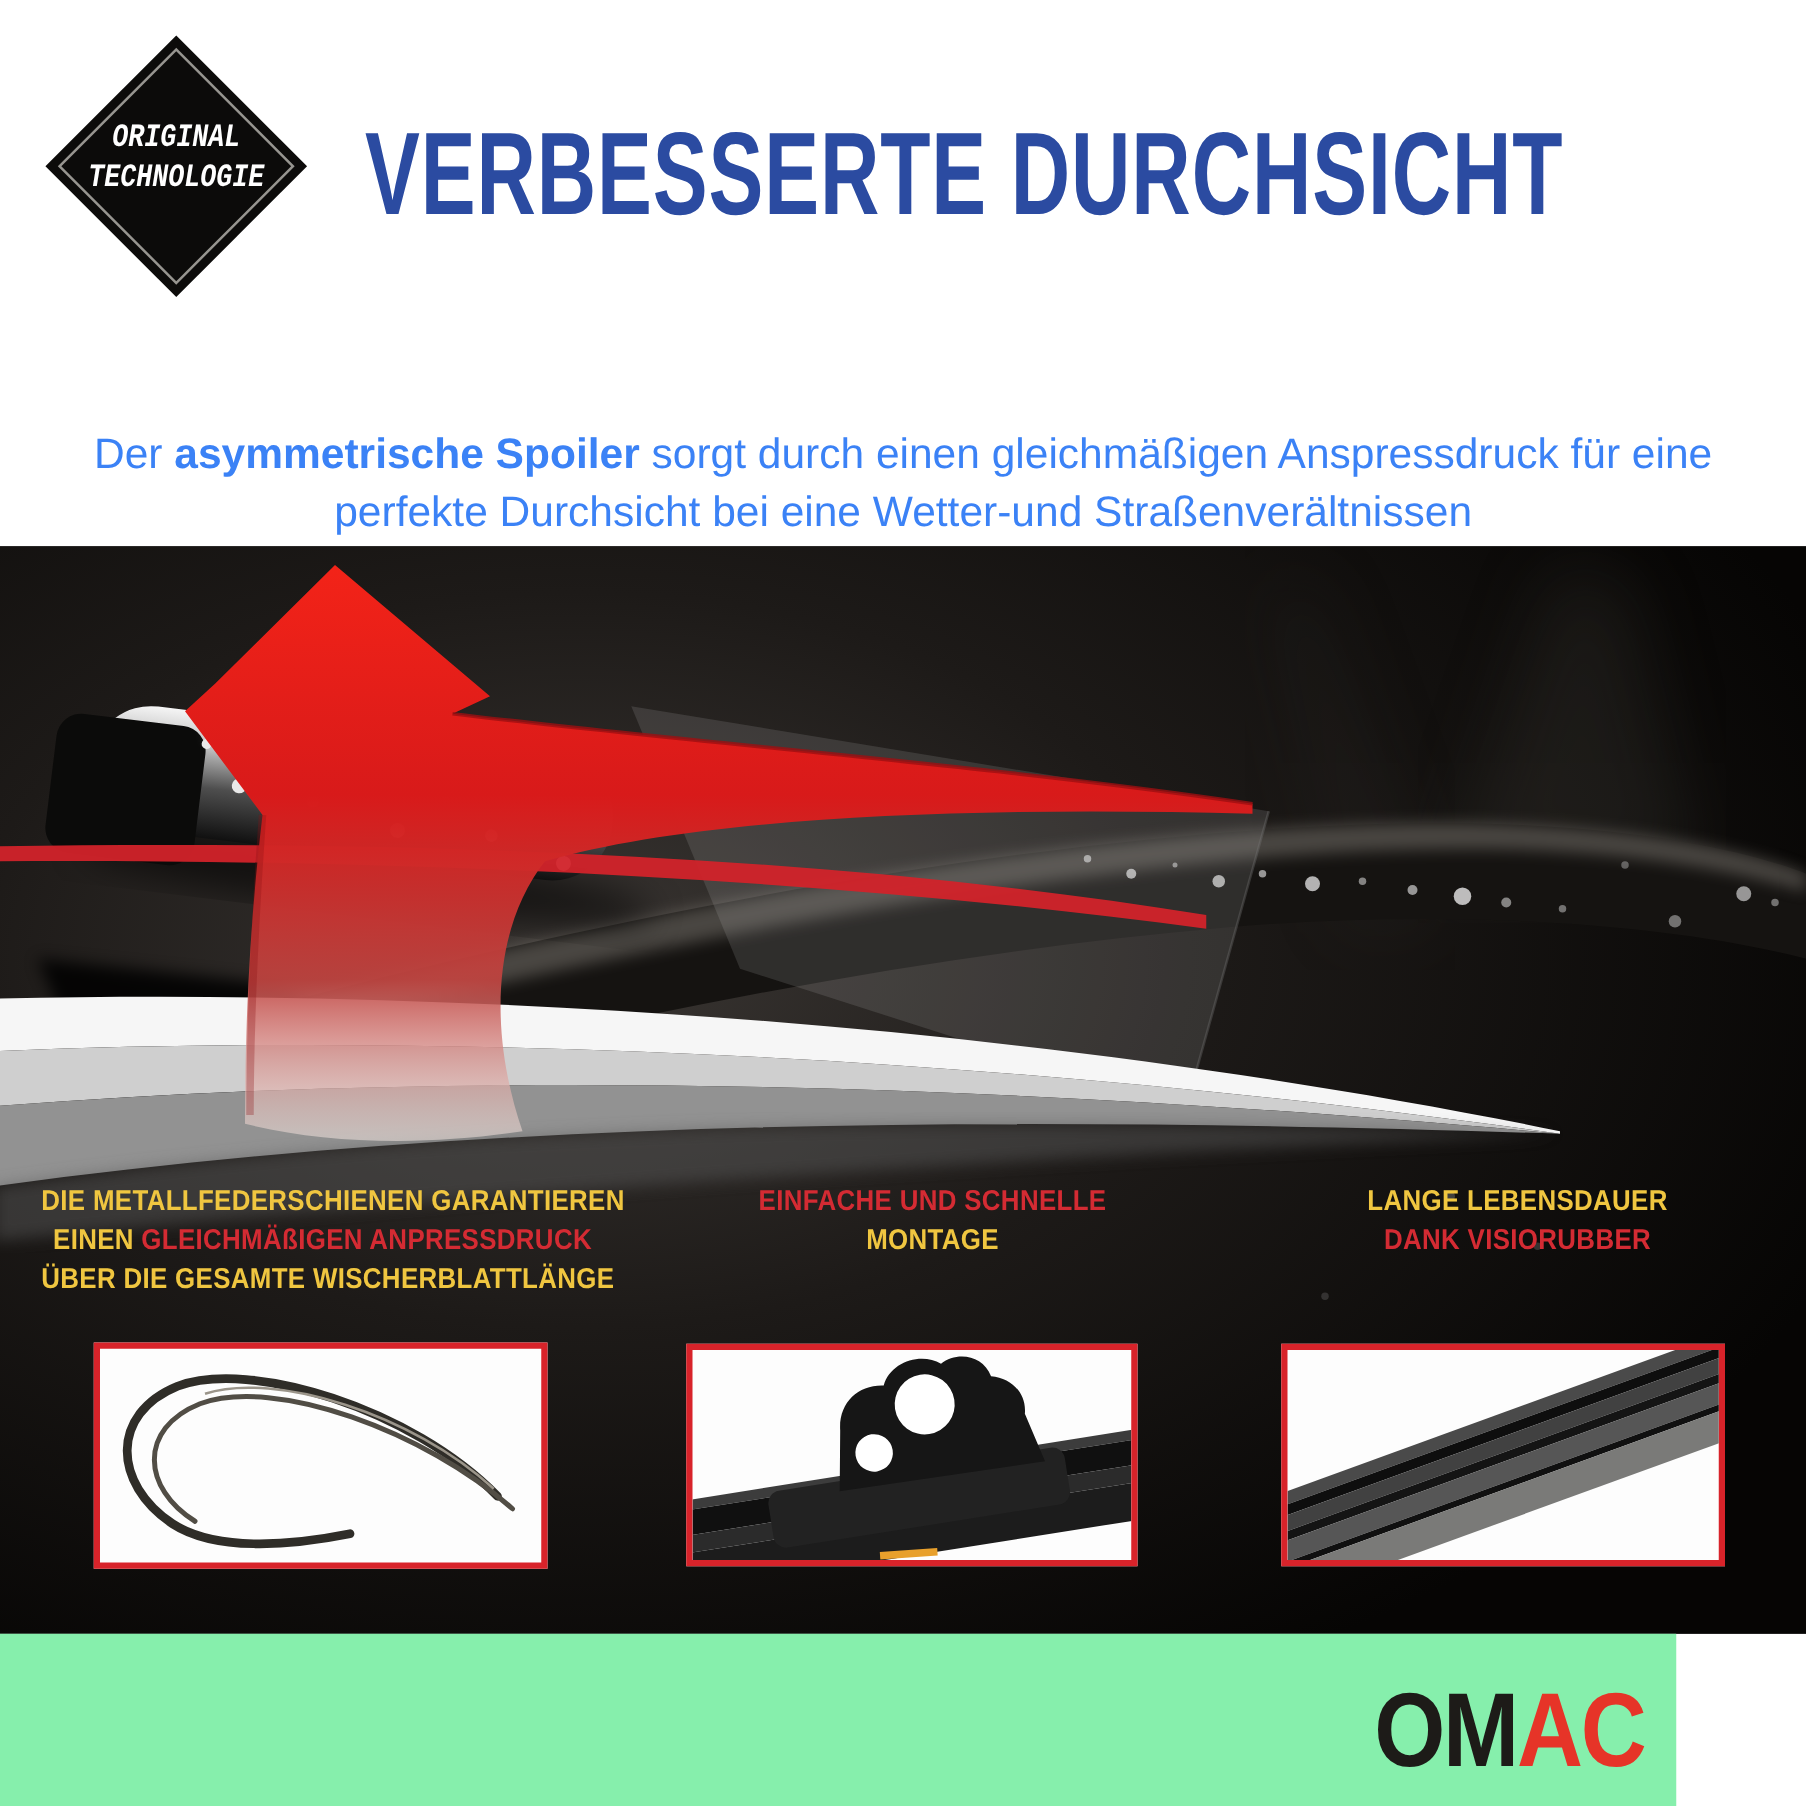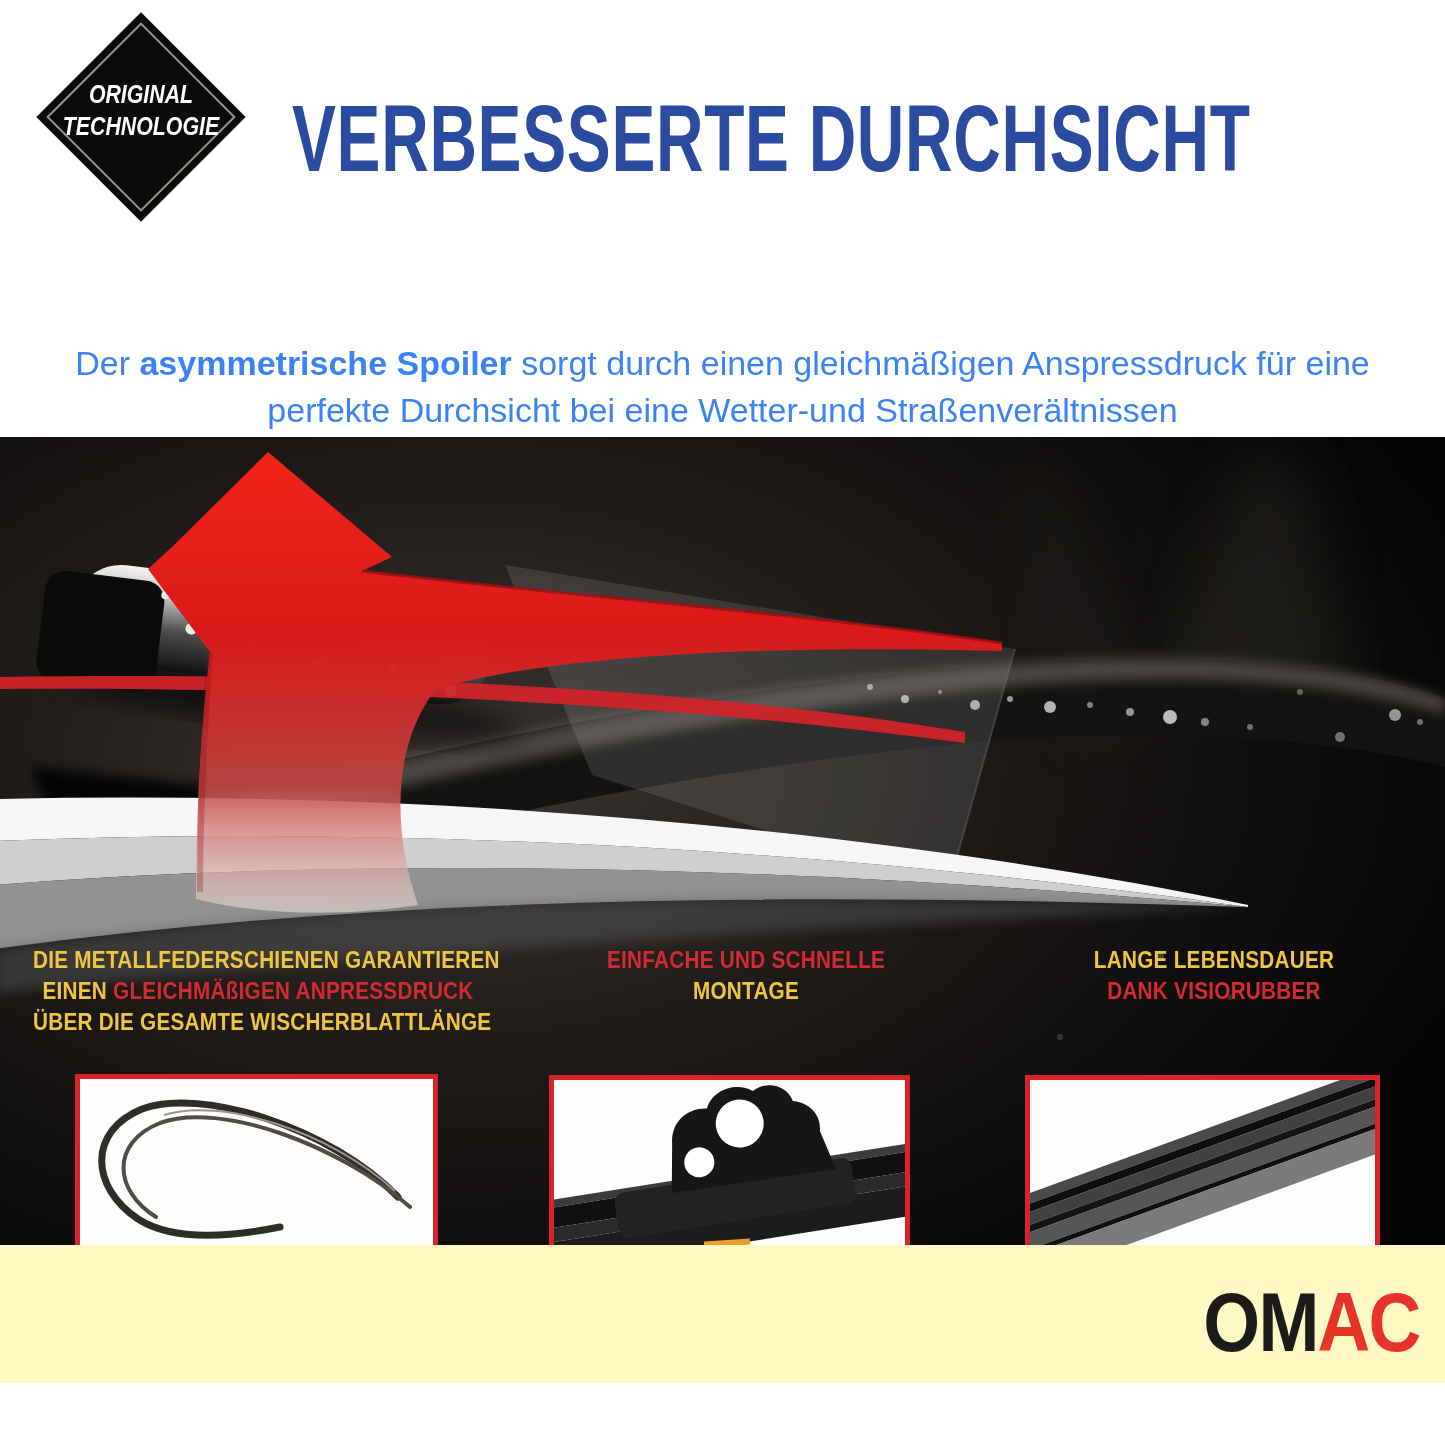--- a/index.html
+++ b/index.html
@@ -2,21 +2,21 @@
 <html><head>
 <meta charset="utf-8">
 <style>
   html,body{margin:0;padding:0;background:#e9e9e9;}
   .page{
     position:relative; width:1445px; height:1445px; margin:0 auto;
     background:#ffffff; overflow:hidden;
     font-family:"Liberation Sans", sans-serif;
   }
   
-  .badge-wrap{position:absolute; left:38px; top:10px; width:206px; height:214px;}
+  .badge-wrap{position:absolute; left:38px; top:26px; width:206px; height:214px;font-family:Liberation Mono, monospace;}
   .diamond{
     position:absolute; left:50%; top:50%; width:148px; height:148px;
     transform:translate(-50%,-50%) rotate(45deg);
     background:#0c0b0a;
   }
   .diamond::after{
     content:""; position:absolute; inset:7px; border:2px solid #979590;
   }
   .badge-text{
     position:absolute; inset:0; display:flex; flex-direction:column;
@@ -49,21 +49,21 @@
   .fc3{left:988px; width:452px;}
   .feature-line{display:block; white-space:nowrap;}
   .imgbox{
     position:absolute; background:#fdfdfd; border:5px solid #d8232a;
     box-sizing:border-box; overflow:hidden;
   }
   .ib1{left:75px;   top:1074px; width:363px; height:181px;}
   .ib2{left:549px;  top:1075px; width:361px; height:178px;}
   .ib3{left:1025px; top:1075px; width:355px; height:178px;}
   
-  .footer{position:absolute; left:0; top:1245px; width:1445px; height:138px; background:#fef9c3;}
+  .footer{position:absolute; left:0; top:1307px; width:1341px; height:138px; background:#86efac;}
   .omac{
     position:absolute; right:25px; top:35px; line-height:1;
     font-size:84px; font-weight:bold; letter-spacing:-2px;
     transform:scaleX(.87); transform-origin:right top; white-space:nowrap;
   }
 </style>
 </head>
 <body>
 
 <div class="page">

